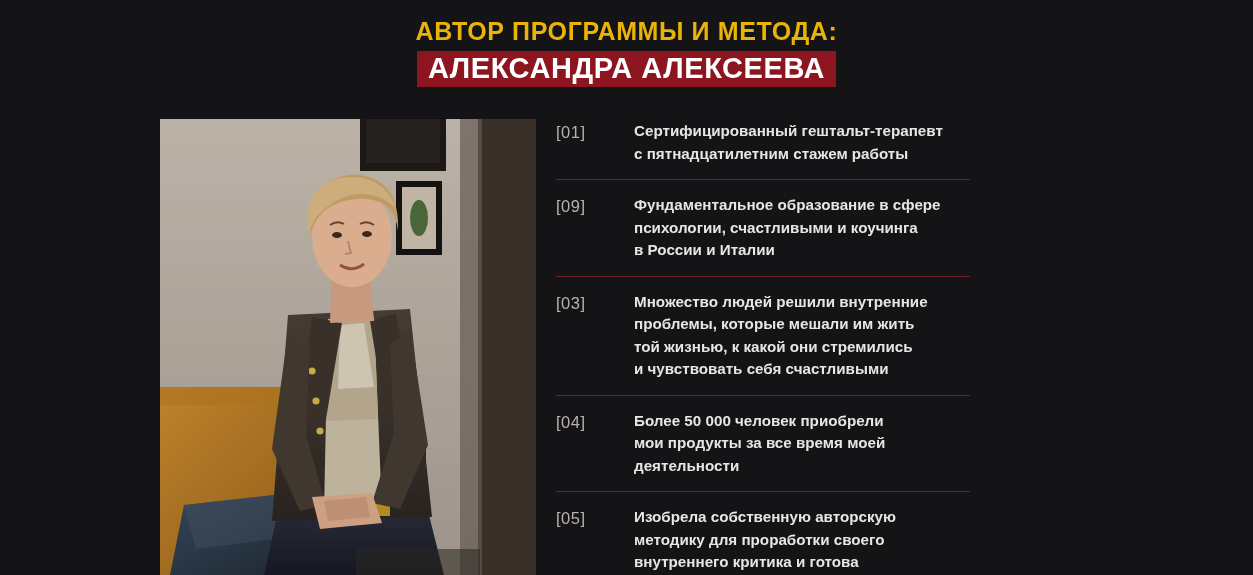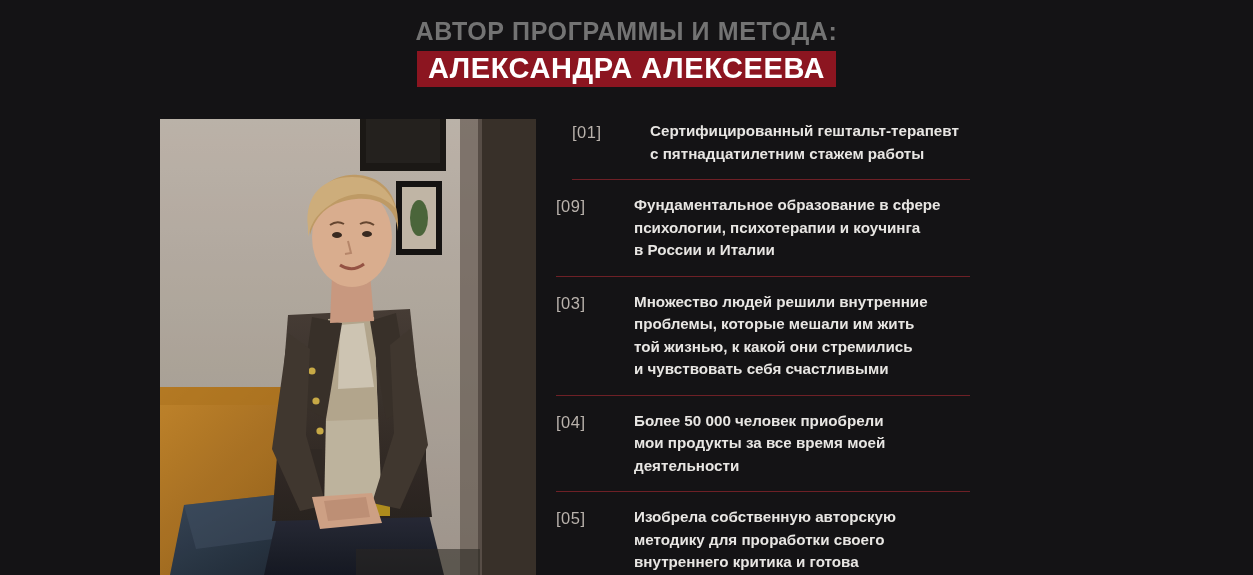--- a/index.html
+++ b/index.html
@@ -22,21 +22,21 @@
     position: absolute;
     top: 16px;
     left: 0;
     width: 100%;
     text-align: center;
   }
   .header .line1 {
     font-size: 25px;
     font-weight: bold;
     letter-spacing: 0.6px;
-    color: #737373;
+    color: #eab308;
     text-transform: uppercase;
     line-height: 30px;
   }
   .header .line2-wrap {
     display: inline-block;
     margin-top: 5px;
     background: #8c1520;
     padding: 3px 11px 5px 11px;
   }
   .header .line2 {
@@ -66,21 +66,21 @@
     left: 556px;
     top: 110px;
     width: 414px;
   }
   .row {
     display: flex;
     align-items: flex-start;
     padding: 14px 0 14px 0;
     border-bottom: 1px solid #6e2026;
   }
-  .row:first-child { padding-top: 10px; margin-left: 16px; }
+  .row:first-child { padding-top: 10px; }
   .row:last-child { border-bottom: none; }
   .num {
     flex: 0 0 78px;
     color: #b9b2ac;
     font-size: 16.5px;
     line-height: 22px;
     letter-spacing: 0.5px;
     padding-top: 1px;
   }
   .txt {
@@ -201,21 +201,21 @@
 
     <div class="row">
       <div class="num">[01]</div>
       <div class="txt">Сертифицированный гештальт-терапевт
 с пятнадцатилетним стажем работы</div>
     </div>
 
     <div class="row">
       <div class="num">[09]</div>
       <div class="txt">Фундаментальное образование в сфере
-психологии, психотерапии и коучинга
+психологии, счастливыми и коучинга
 в России и Италии</div>
     </div>
 
     <div class="row">
       <div class="num">[03]</div>
       <div class="txt">Множество людей решили внутренние
 проблемы, которые мешали им жить
 той жизнью, к какой они стремились
 и чувствовать себя счастливыми</div>
     </div>

